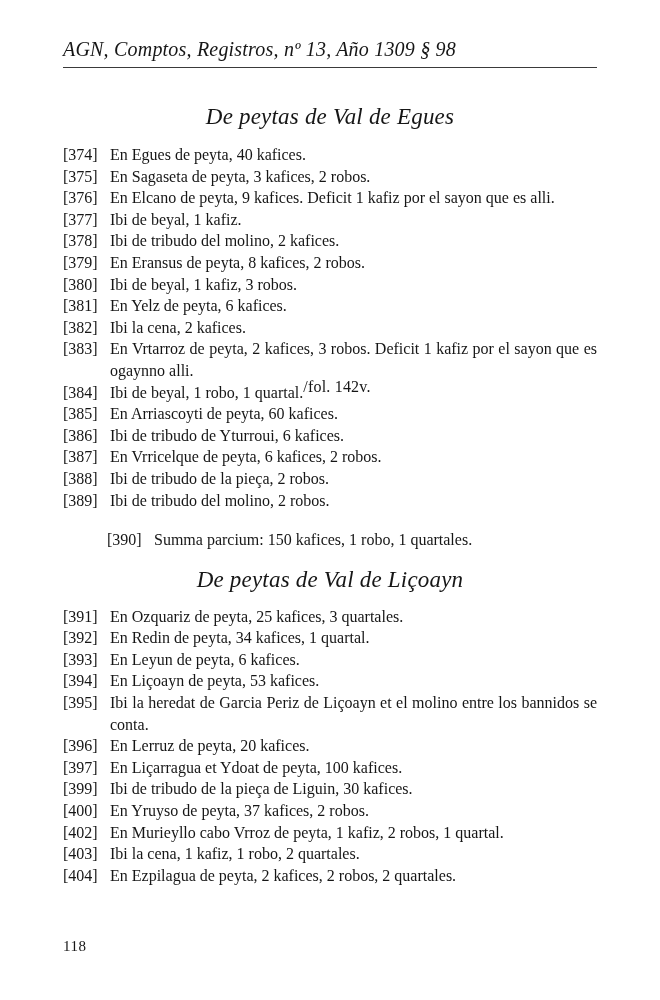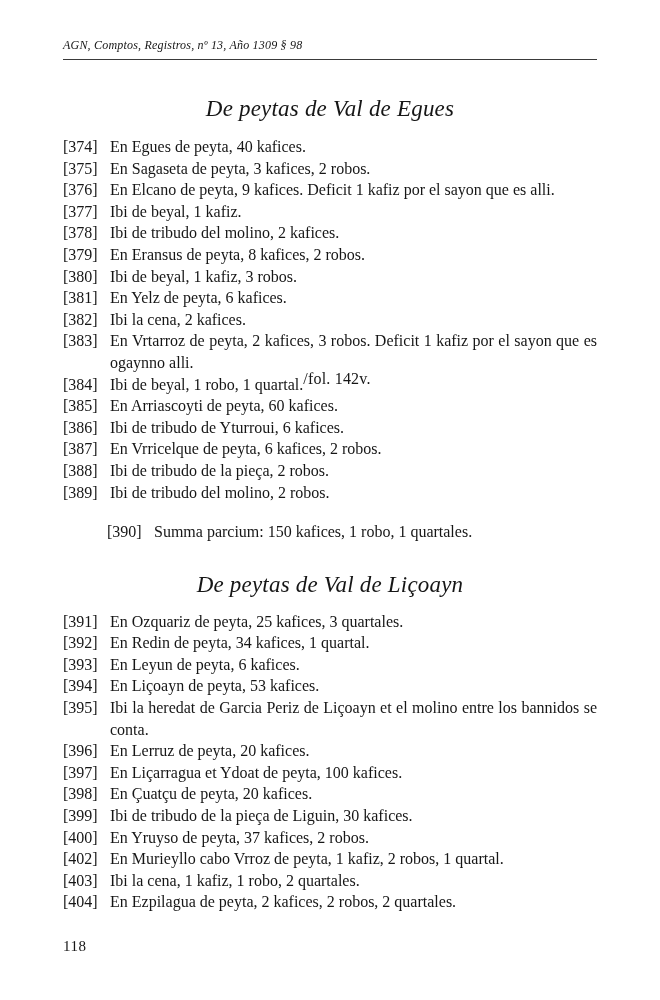--- a/index.html
+++ b/index.html
@@ -12,40 +12,40 @@
     color: #161616;
     overflow: hidden;
   }
   .page {
     position: absolute;
     inset: 0;
     padding: 38px 63px 0 63px;
   }
   .running-head {
     font-style: italic;
-    font-size: 12px;
+    font-size: 20px;
     letter-spacing: 0.2px;
     white-space: nowrap;
   }
   .head-rule {
     border: none;
     border-top: 1.5px solid #3a3a3a;
     margin-top: 6px;
   }
   .section-title {
     text-align: center;
     font-style: italic;
     font-weight: normal;
     font-size: 23px;
     margin-top: 36px;
     margin-bottom: 14px;
     letter-spacing: 0.2px;
   }
   .section-title.second {
-    margin-top: 29px;
+    margin-top: 16px;
     margin-bottom: 13px;
   }
   .entries { font-size: 16px; line-height: 21.6px; }
   .entry {
     padding-left: 47px;
     text-align: justify;
     font-family: Liberation Serif, serif;
   }
   .entry .num {
     display: inline-block;
@@ -108,21 +108,20 @@
   <h2 class="section-title second">De peytas de Val de Liçoayn</h2>
 
   <div class="entries">
     <div class="entry"><span class="num">[391]</span><span>En Ozquariz de peyta, 25 kafices, 3 quartales.</span></div>
     <div class="entry"><span class="num">[392]</span><span>En Redin de peyta, 34 kafices, 1 quartal.</span></div>
     <div class="entry"><span class="num">[393]</span><span>En Leyun de peyta, 6 kafices.</span></div>
     <div class="entry"><span class="num">[394]</span><span>En Liçoayn de peyta, 53 kafices.</span></div>
     <div class="entry"><span class="num">[395]</span><span>Ibi la heredat de Garcia Periz de Liçoayn et el molino entre los bannidos se conta.</span></div>
     <div class="entry"><span class="num">[396]</span><span>En Lerruz de peyta, 20 kafices.</span></div>
     <div class="entry"><span class="num">[397]</span><span>En Liçarragua et Ydoat de peyta, 100 kafices.</span></div>
-    <div class="entry"><span class="num">[398]</span><span>En Çuatçu de peyta, 20 kafices.</span></div>
     <div class="entry"><span class="num">[399]</span><span>Ibi de tribudo de la pieça de Liguin, 30 kafices.</span></div>
     <div class="entry"><span class="num">[400]</span><span>En Yruyso de peyta, 37 kafices, 2 robos.</span></div>
     <div class="entry"><span class="num">[402]</span><span>En Murieyllo cabo Vrroz de peyta, 1 kafiz, 2 robos, 1 quartal.</span></div>
     <div class="entry"><span class="num">[403]</span><span>Ibi la cena, 1 kafiz, 1 robo, 2 quartales.</span></div>
     <div class="entry"><span class="num">[404]</span><span>En Ezpilagua de peyta, 2 kafices, 2 robos, 2 quartales.</span></div>
   </div>
 
   <div class="page-number">118</div>
 
 </div>

